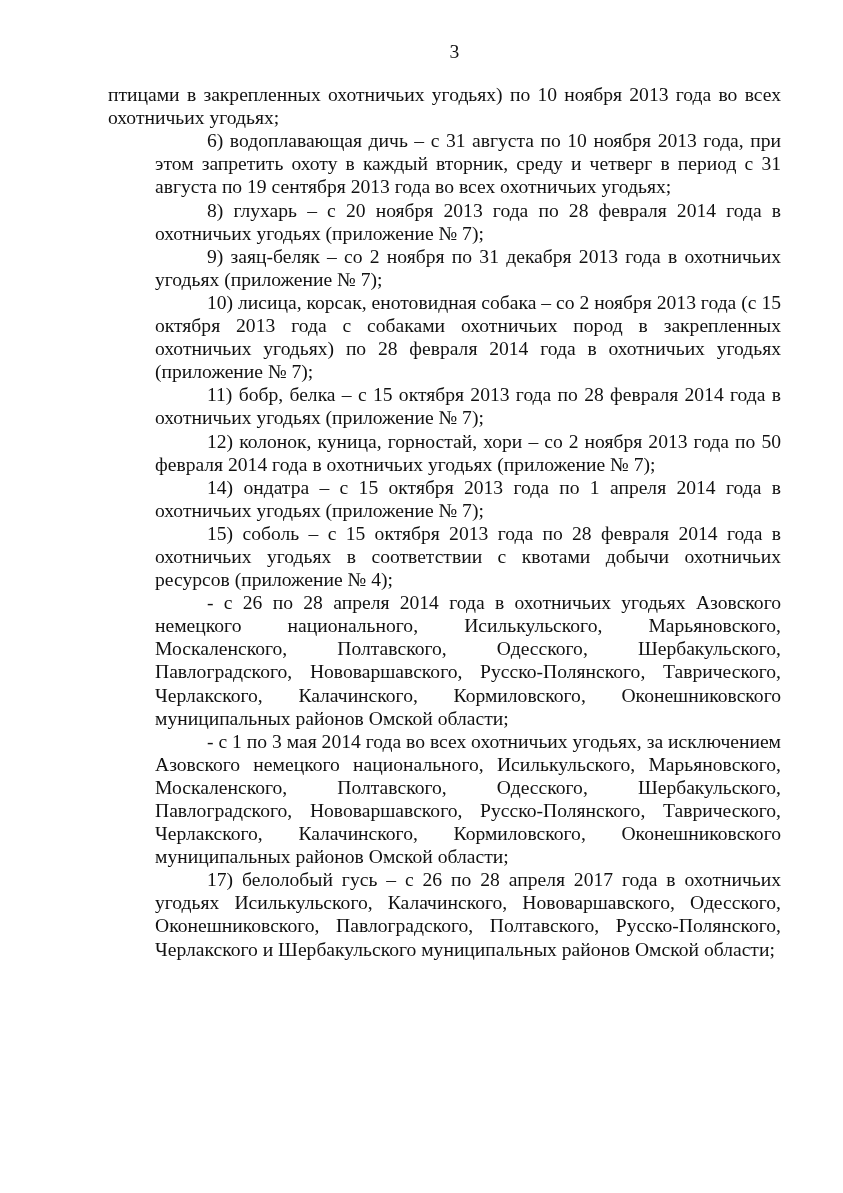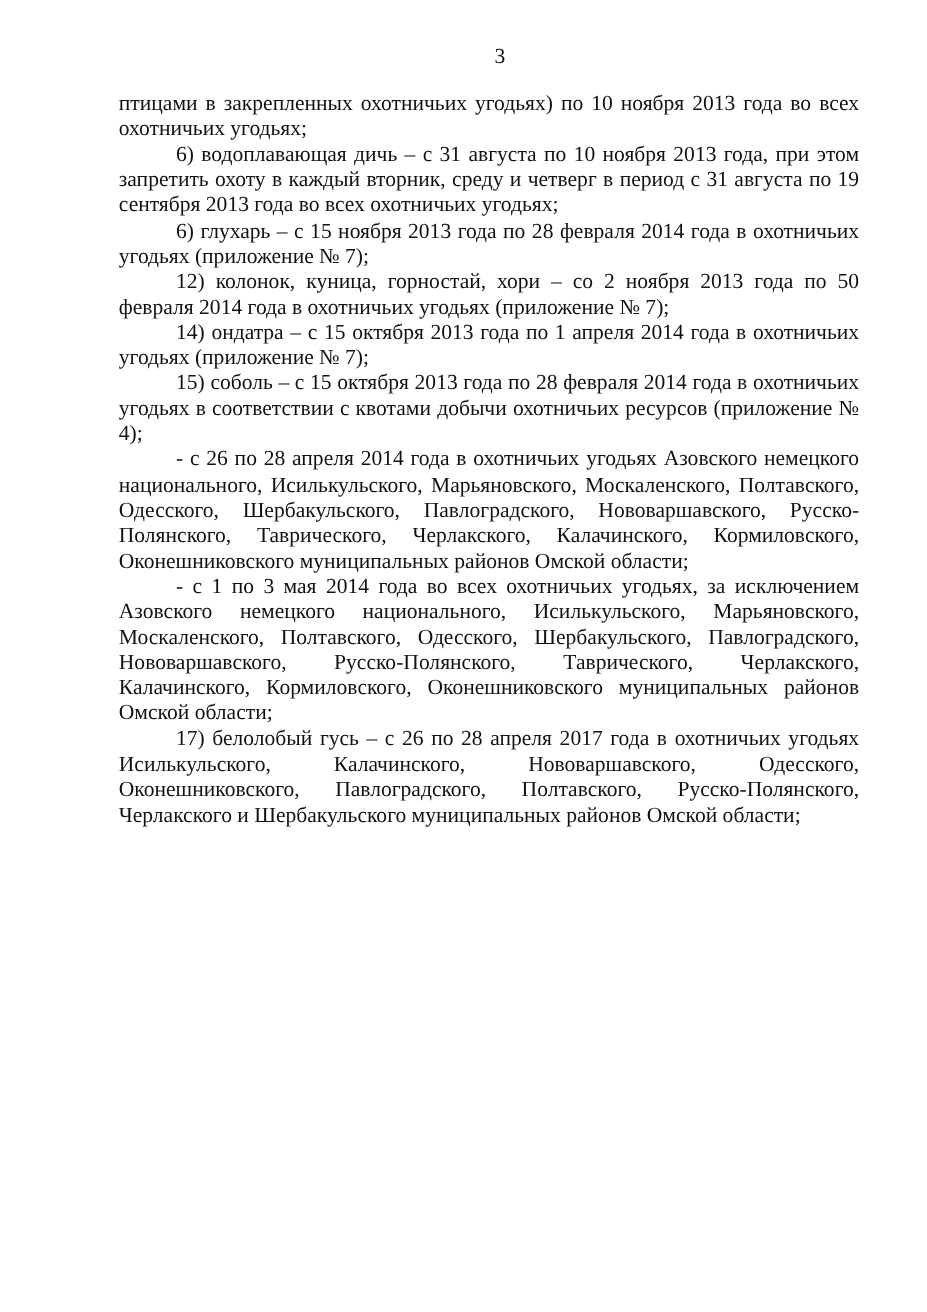--- a/index.html
+++ b/index.html
@@ -4,32 +4,35 @@
 <style>
   html, body { margin: 0; padding: 0; background: #ffffff; }
   body { width: 843px; height: 1193px; position: relative; overflow: hidden; }
   .page {
     position: absolute; left: 108px; top: 40px; width: 673px;
     font-family: "Liberation Serif", "DejaVu Serif", serif;
     font-size: 19.6px; line-height: 23.1px; color: #111111;
   }
   .page-num { text-align: center; margin-bottom: 20px; margin-left: 20px; }
   .p { text-align: justify; text-indent: 0; margin: 0; font-family: Liberation Serif, serif; }
-  .p.indent { text-indent: 52px; }
+  .p.indent { text-indent: 52px; margin-left: 47px; }
   .p::after { content: ""; }
 </style>
 </head>
 <body>
 
 <div class="page">
   <div class="page-num">3</div>
   <div id="body-text">
       <p class="p">птицами в закрепленных охотничьих угодьях) по 10 ноября 2013 года во всех охотничьих угодьях;</p>
       <p class="p indent">6) водоплавающая дичь – с 31 августа по 10 ноября 2013 года, при этом запретить охоту в каждый вторник, среду и четверг в период с 31 августа по 19 сентября 2013 года во всех охотничьих угодьях;</p>
-      <p class="p indent">6) глухарь – с 15 ноября 2013 года по 28 февраля 2014 года в охотничьих угодьях (приложение № 7);</p>
+      <p class="p indent">8) глухарь – с 20 ноября 2013 года по 28 февраля 2014 года в охотничьих угодьях (приложение № 7);</p>
+      <p class="p indent">9) заяц-беляк – со 2 ноября по 31 декабря 2013 года в охотничьих угодьях (приложение № 7);</p>
+      <p class="p indent">10) лисица, корсак, енотовидная собака – со 2 ноября 2013 года (с 15 октября 2013 года с собаками охотничьих пород в закрепленных охотничьих угодьях) по 28 февраля 2014 года в охотничьих угодьях (приложение № 7);</p>
+      <p class="p indent">11) бобр, белка – с 15 октября 2013 года по 28 февраля 2014 года в охотничьих угодьях (приложение № 7);</p>
       <p class="p indent">12) колонок, куница, горностай, хори – со 2 ноября 2013 года по 50 февраля 2014 года в охотничьих угодьях (приложение № 7);</p>
       <p class="p indent">14) ондатра – с 15 октября 2013 года по 1 апреля 2014 года в охотничьих угодьях (приложение № 7);</p>
       <p class="p indent">15) соболь – с 15 октября 2013 года по 28 февраля 2014 года в охотничьих угодьях в соответствии с квотами добычи охотничьих ресурсов (приложение № 4);</p>
       <p class="p indent">- с 26 по 28 апреля 2014 года в охотничьих угодьях Азовского немецкого национального, Исилькульского, Марьяновского, Москаленского, Полтавского, Одесского, Шербакульского, Павлоградского, Нововаршавского, Русско-Полянского, Таврического, Черлакского, Калачинского, Кормиловского, Оконешниковского муниципальных районов Омской области;</p>
       <p class="p indent">- с 1 по 3 мая 2014 года во всех охотничьих угодьях, за исключением Азовского немецкого национального, Исилькульского, Марьяновского, Москаленского, Полтавского, Одесского, Шербакульского, Павлоградского, Нововаршавского, Русско-Полянского, Таврического, Черлакского, Калачинского, Кормиловского, Оконешниковского муниципальных районов Омской области;</p>
       <p class="p indent">17) белолобый гусь – с 26 по 28 апреля 2017 года в охотничьих угодьях Исилькульского, Калачинского, Нововаршавского, Одесского, Оконешниковского, Павлоградского, Полтавского, Русско-Полянского, Черлакского и Шербакульского муниципальных районов Омской области;</p>
     </div>
 </div>
 
 </body></html>

